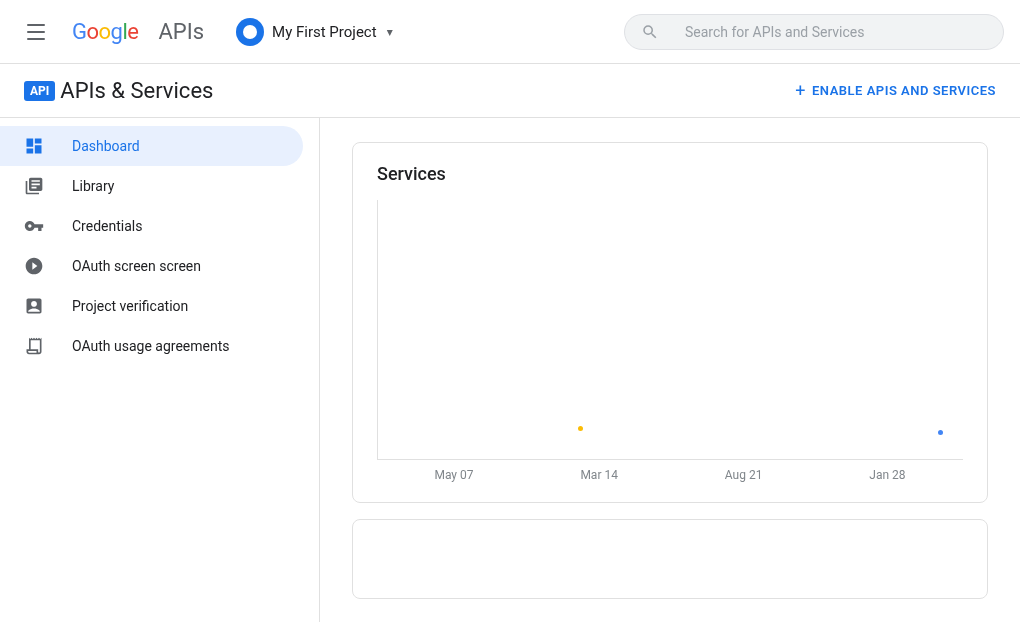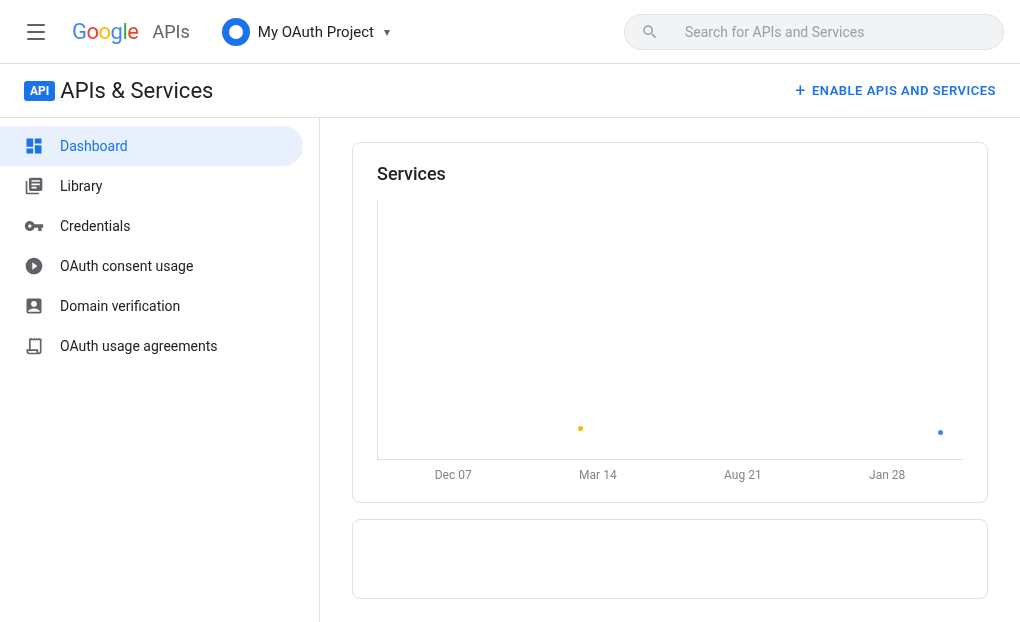--- a/index.html
+++ b/index.html
@@ -17,28 +17,28 @@
     .hamburger-btn {
       width: 40px; height: 40px;
       display: flex; align-items: center; justify-content: center;
       border-radius: 50%; cursor: pointer;
       flex-shrink: 0;
     }
     .hamburger-lines { display: flex; flex-direction: column; gap: 5px; }
     .hamburger-lines span { display: block; width: 18px; height: 2px; background: #5f6368; border-radius: 2px; }
 
     .google-logo {
-      display: flex; align-items: center; gap: 12px; flex-shrink: 0;
+      display: flex; align-items: center; gap: 0; flex-shrink: 0;
     }
     .google-logo .g-text { font-size: 22px; font-weight: 400; letter-spacing: -0.5px; }
     .g-blue { color: #4285F4; }
     .g-red { color: #EA4335; }
     .g-yellow { color: #FBBC05; }
     .g-green { color: #34A853; }
-    .apis-text { font-size: 18px; color: #5f6368; font-weight: 400; margin-left: 2px; }
+    .apis-text { font-size: 22px; color: #5f6368; font-weight: 400; margin-left: 20px; }
 
     .project-selector {
       display: flex; align-items: center; gap: 8px;
       margin-left: 8px; cursor: pointer; padding: 4px 8px; border-radius: 4px;
     }
     .project-dot {
       width: 28px; height: 28px; background: #1a73e8; border-radius: 50%;
       display: flex; align-items: center; justify-content: center;
       flex-shrink: 0;
     }
@@ -90,21 +90,21 @@
 
     
     .sidebar {
       width: 320px;
       flex-shrink: 0;
       border-right: 1px solid #e0e0e0;
       padding-top: 8px;
       overflow-y: auto;
     }
     .sidebar-item {
-      display: flex; align-items: center; gap: 16px;
+      display: flex; align-items: center; gap: 28px;
       padding: 10px 24px;
       cursor: pointer; border-radius: 0 24px 24px 0;
       margin-right: 16px;
       color: #202124;
     }
     .sidebar-item.active {
       background: #e8f0fe;
       color: #1a73e8;
     }
     .sidebar-item.active .sidebar-item-label { color: #1a73e8; }
@@ -180,21 +180,21 @@
     <span class="g-text">
       <span class="g-blue">G</span><span class="g-red">o</span><span class="g-yellow">o</span><span class="g-blue">g</span><span class="g-green">l</span><span class="g-red">e</span>
     </span>
     <span class="apis-text"> APIs</span>
   </div>
 
   <div class="project-selector">
     <div class="project-dot">
       <div class="project-dot-inner"></div>
     </div>
-    <span class="project-name">My OAuth Project</span>
+    <span class="project-name">My First Project</span>
     <span class="chevron-down">▾</span>
   </div>
 
   <div class="search-bar">
     <svg class="search-icon-svg" width="18" height="18" viewBox="0 0 24 24" fill="#9aa0a6">
       <path d="M15.5 14h-.79l-.28-.27A6.471 6.471 0 0 0 16 9.5 6.5 6.5 0 1 0 9.5 16c1.61 0 3.09-.59 4.23-1.57l.27.28v.79l5 4.99L20.49 19l-4.99-5zm-6 0C7.01 14 5 11.99 5 9.5S7.01 5 9.5 5 14 7.01 14 9.5 11.99 14 9.5 14z"></path>
     </svg>
     <span class="search-input-text">Search for APIs and Services</span>
   </div>
 </div>
@@ -238,30 +238,30 @@
       </div>
       <span class="sidebar-item-label">Credentials</span>
     </div>
 
     <div class="sidebar-item">
       <div class="sidebar-icon">
         <svg width="20" height="20" viewBox="0 0 24 24" fill="#5f6368">
           <path d="M12 2C6.48 2 2 6.48 2 12s4.48 10 10 10 10-4.48 10-10S17.52 2 12 2zm-2 14.5v-9l6 4.5-6 4.5z"></path>
         </svg>
       </div>
-      <span class="sidebar-item-label">OAuth consent usage</span>
+      <span class="sidebar-item-label">OAuth screen screen</span>
     </div>
 
     <div class="sidebar-item">
       <div class="sidebar-icon">
         <svg width="20" height="20" viewBox="0 0 24 24" fill="#5f6368">
           <path d="M19 3H5c-1.1 0-2 .9-2 2v14c0 1.1.9 2 2 2h14c1.1 0 2-.9 2-2V5c0-1.1-.9-2-2-2zm-7 3c1.93 0 3.5 1.57 3.5 3.5S13.93 13 12 13s-3.5-1.57-3.5-3.5S10.07 6 12 6zm7 13H5v-.23c0-.62.28-1.2.76-1.58C7.47 15.82 9.64 15 12 15s4.53.82 6.24 2.19c.48.38.76.97.76 1.58V19z"></path>
         </svg>
       </div>
-      <span class="sidebar-item-label">Domain verification</span>
+      <span class="sidebar-item-label">Project verification</span>
     </div>
 
     <div class="sidebar-item">
       <div class="sidebar-icon">
         <svg width="20" height="20" viewBox="0 0 24 24" fill="#5f6368">
           <path d="M19.5 3.5L18 2l-1.5 1.5L15 2l-1.5 1.5L12 2l-1.5 1.5L9 2 7.5 3.5 6 2v14H3v3c0 1.66 1.34 3 3 3h12c1.66 0 3-1.34 3-3V2l-1.5 1.5zM15 20H6c-.55 0-1-.45-1-1v-1h10v2zm4-1c0 .55-.45 1-1 1s-1-.45-1-1v-3H8V5h11v14z"></path>
         </svg>
       </div>
       <span class="sidebar-item-label">OAuth usage agreements</span>
     </div>
@@ -270,21 +270,21 @@
 
   <main class="content">
 
     <div class="traffic-section">
       <div class="section-title">Services</div>
       <div class="chart-area">
         <div class="dot-orange"></div>
         <div class="dot-blue"></div>
       </div>
       <div class="chart-labels">
-        <span class="chart-label">Dec 07</span>
+        <span class="chart-label">May 07</span>
         <span class="chart-label">Mar 14</span>
         <span class="chart-label">Aug 21</span>
         <span class="chart-label">Jan 28</span>
       </div>
     </div>
 
     <div class="bottom-section"></div>
 
   </main>
 

